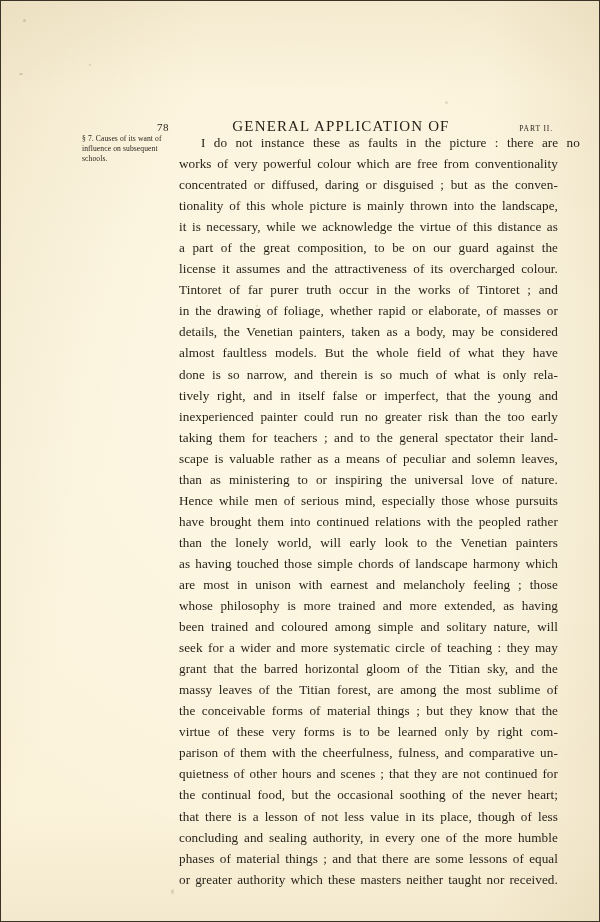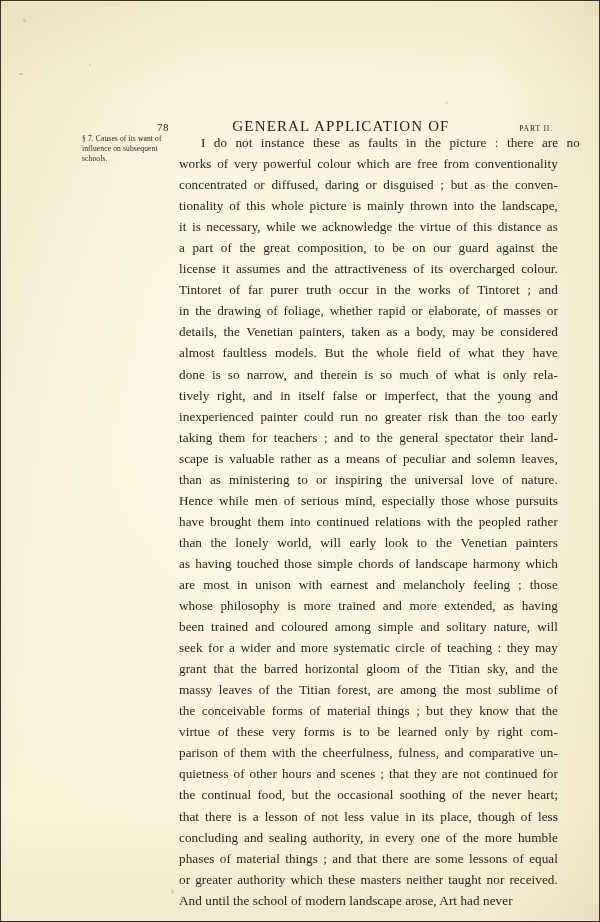--- a/index.html
+++ b/index.html
@@ -611,16 +611,15 @@
         <span>greater</span>
         <span>authority</span>
         <span>which</span>
         <span>these</span>
         <span>masters</span>
         <span>neither</span>
         <span>taught</span>
         <span>nor</span>
         <span>received.</span>
       </div>
-      <div class="line-row flush">And until the school of modern landscape arose, Art had never</div>
     </div>
 
 </div>
 
 </body></html>

